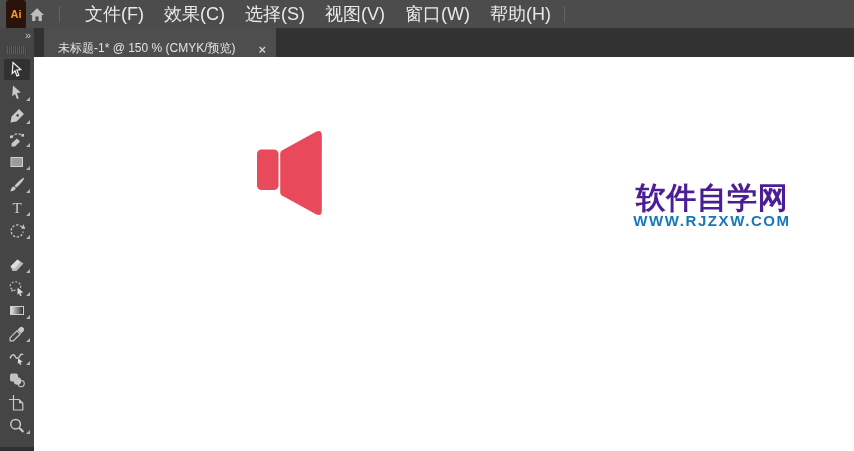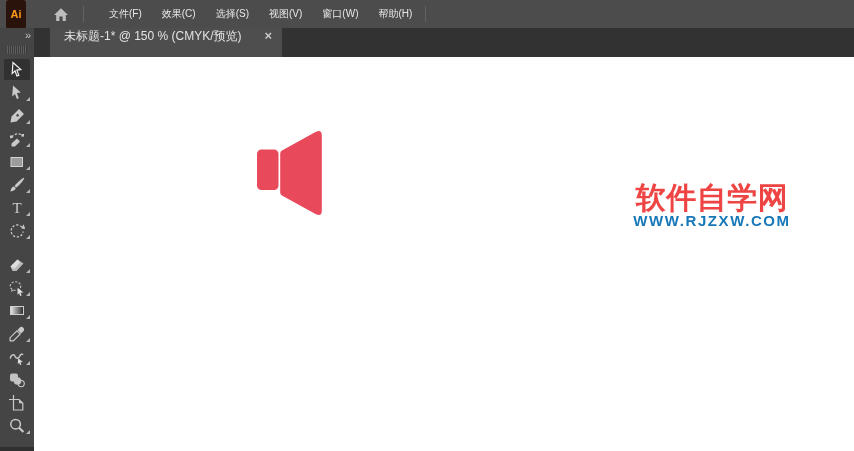--- a/index.html
+++ b/index.html
@@ -6,26 +6,26 @@
   html,body { width:854px; height:451px; overflow:hidden;
     font-family:"Liberation Sans","DejaVu Sans",sans-serif; background:#4c4c4c; }
 
   .window { width:854px; height:451px; display:flex; flex-direction:column; }
 
   
   .menubar { height:28px; background:#4c4c4c; display:flex; align-items:center;
     padding-left:6px; flex:0 0 28px; }
   .ai-badge { width:20px; height:29px; border-radius:3px; background:#2a130b;
     color:#ff9c1a; font-size:11px; font-weight:bold; display:flex;
-    align-items:center; justify-content:center; margin-right:24px; }
+    align-items:center; justify-content:center; margin-right:0; }
   .home-btn { width:22px; height:22px; display:flex; align-items:center;
     justify-content:center; margin-right:8px; }
   .vsep { width:1px; height:16px; background:#636363; margin:0 3px; }
   .menu-items { display:flex; height:28px; margin-left:12px; }
-  .menu-item { color:#e9e9e9; font-size:10px; line-height:28px; padding:0 10px;
+  .menu-item { color:#e9e9e9; font-size:18px; line-height:28px; padding:0 10px;
     white-space:nowrap; cursor:default; }
 
   
   .body-row { flex:1; display:flex; min-height:0; }
 
   
   .dock { width:34px; background:#454545; display:flex; flex-direction:column;
     flex:0 0 34px; }
   .dock-header { height:30px; position:relative; }
   .dock-collapse { position:absolute; top:1px; right:5px; color:#c4c4c4;
@@ -42,22 +42,22 @@
     border-style:solid; border-width:0 0 4px 4px;
     border-color:transparent transparent #b7b7b7 transparent; }
   .tool-gap { height:11px; }
   .grad-swatch { width:14px; height:9px; border:1px solid #cfcfcf;
     background:linear-gradient(90deg,#e3e3e3,#2f2f2f); }
   .dock-footer { margin-top:auto; height:4px; background:#303030; }
 
   
   .right-col { flex:1; display:flex; flex-direction:column; min-width:0; }
   .tabstrip { height:29px; background:#323232; display:flex; flex:0 0 29px; }
-  .doc-tab { margin-left:16px; width:232px; background:#4e4e4e; color:#e3e3e3;
-    font-size:12px; display:flex; align-items:flex-start; padding:0 10px 0 14px; }
+  .doc-tab { margin-left:10px; width:232px; background:#4e4e4e; color:#e3e3e3;
+    font-size:12px; display:flex; align-items:flex-end; padding:0 10px 0 14px; }
   .doc-tab .tab-title { flex:1; white-space:nowrap; overflow:hidden; }
   .doc-tab .tab-close { color:#c9c9c9; font-size:13px; font-weight:bold;
     margin-left:8px; cursor:default; }
 
   .canvas { flex:1; background:#ffffff; position:relative; overflow:hidden; }
 
   
   .speaker { position:absolute; left:223px; top:71px; }
 
   
@@ -262,21 +262,21 @@
 
       <div class="canvas">
 
         <svg class="speaker" width="68" height="90" viewBox="0 0 68 90">
           <rect x="0" y="21.5" width="21.5" height="40.5" rx="4.5" style="fill: rgb(232, 73, 91);"></rect>
           <path d="M25,22.5 L58.5,4 Q64.8,0.8 64.8,7.5 L64.8,82.5 Q64.8,89.2 58.5,86
                    L25,67.5 Q23.2,66.4 23.2,64.2 L23.2,25.8 Q23.2,23.6 25,22.5 Z" style="fill: rgb(232, 73, 91);"></path>
         </svg>
 
         <div class="watermark">
-          <div class="wm-title" style="color: #ef4444;">软件自学网</div>
+          <div class="wm-title" style="color: #4c1d95;">软件自学网</div>
           <div class="wm-url" style="color: rgb(23, 120, 185);">WWW.RJZXW.COM</div>
         </div>
 
       </div>
     </div>
 
   </div>
 </div>
 
 </body></html>

